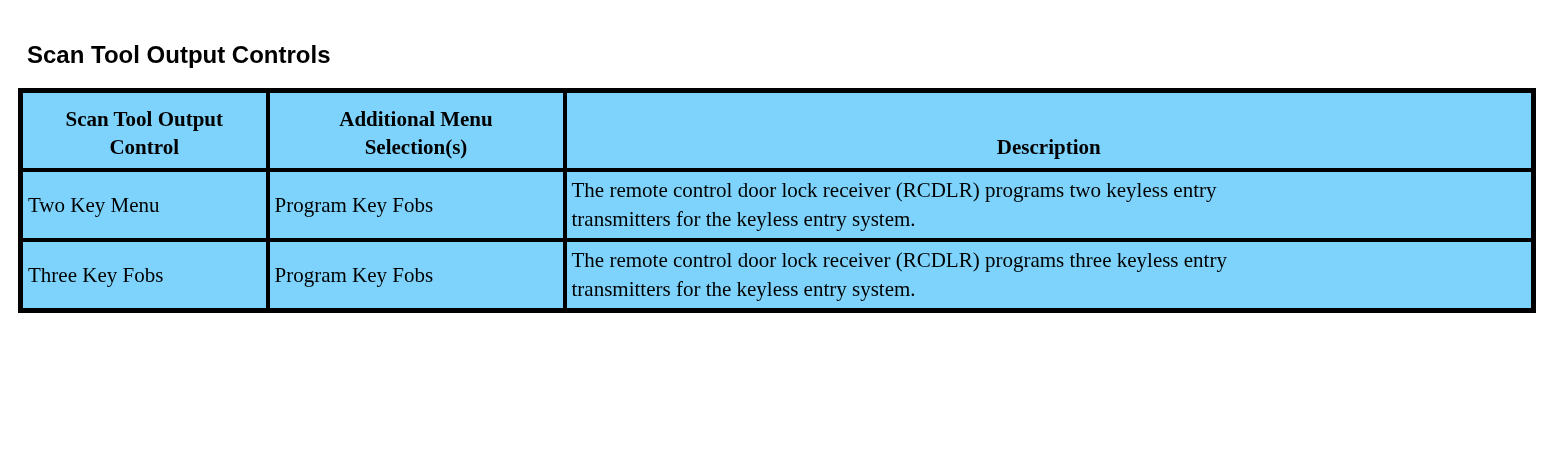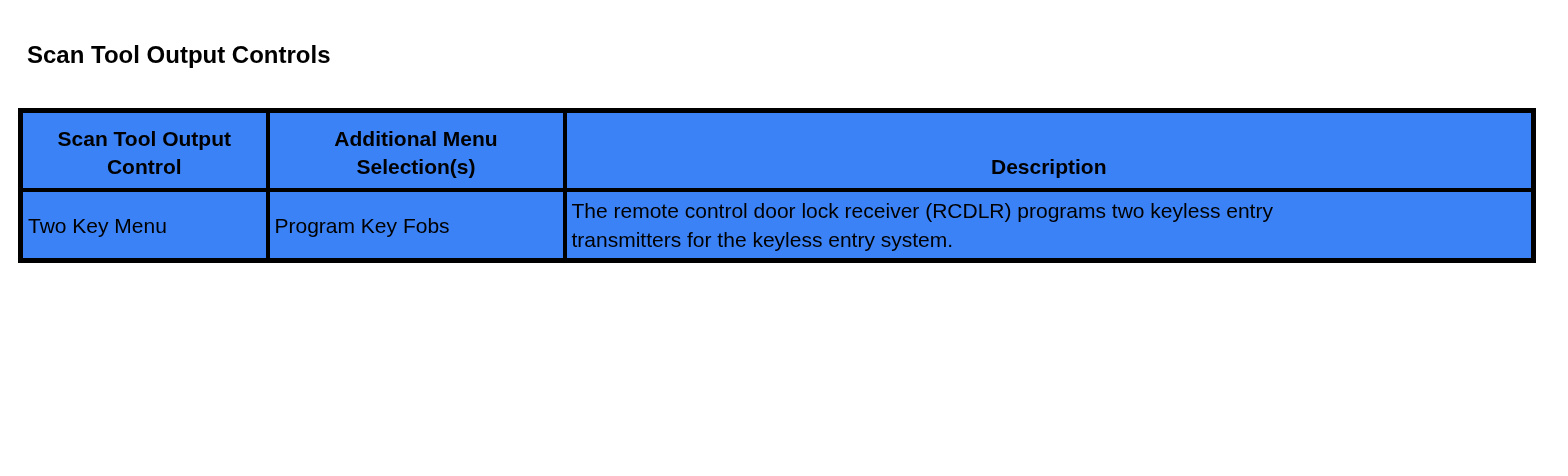--- a/index.html
+++ b/index.html
@@ -20,26 +20,27 @@
     left: 27px;
     top: 4px;
     font-size: 24px;
     font-weight: bold;
     white-space: nowrap;
     margin-top: 37px;
   }
   table.sto-table {
     position: absolute;
     left: 18px;
-    top: 108px;
+    top: 88px;
     width: 1513px;
     table-layout: fixed;
     border-collapse: collapse;
     border: 5px solid #000000;
-    background: #3b82f6;
+    background: #7dd3fc;
+    font-family: Liberation Serif, serif;
   }
   .sto-table col.c1 { width: 247px; }
   .sto-table col.c2 { width: 297px; }
   .sto-table col.c3 { width: 969px; }
   .sto-table th, .sto-table td {
     border: 4px solid #000000;
     white-space: pre-line;
     overflow: hidden;
   }
   .sto-table th {
@@ -81,14 +82,20 @@
       <th>Description</th>
     </tr>
   </thead>
   <tbody>
     <tr>
       <td>Two Key Menu</td>
       <td>Program Key Fobs</td>
       <td>The remote control door lock receiver (RCDLR) programs two keyless entry
 transmitters for the keyless entry system.</td>
     </tr>
+    <tr>
+      <td>Three Key Fobs</td>
+      <td>Program Key Fobs</td>
+      <td>The remote control door lock receiver (RCDLR) programs three keyless entry
+transmitters for the keyless entry system.</td>
+    </tr>
   </tbody>
 </table>
 
 </body></html>

